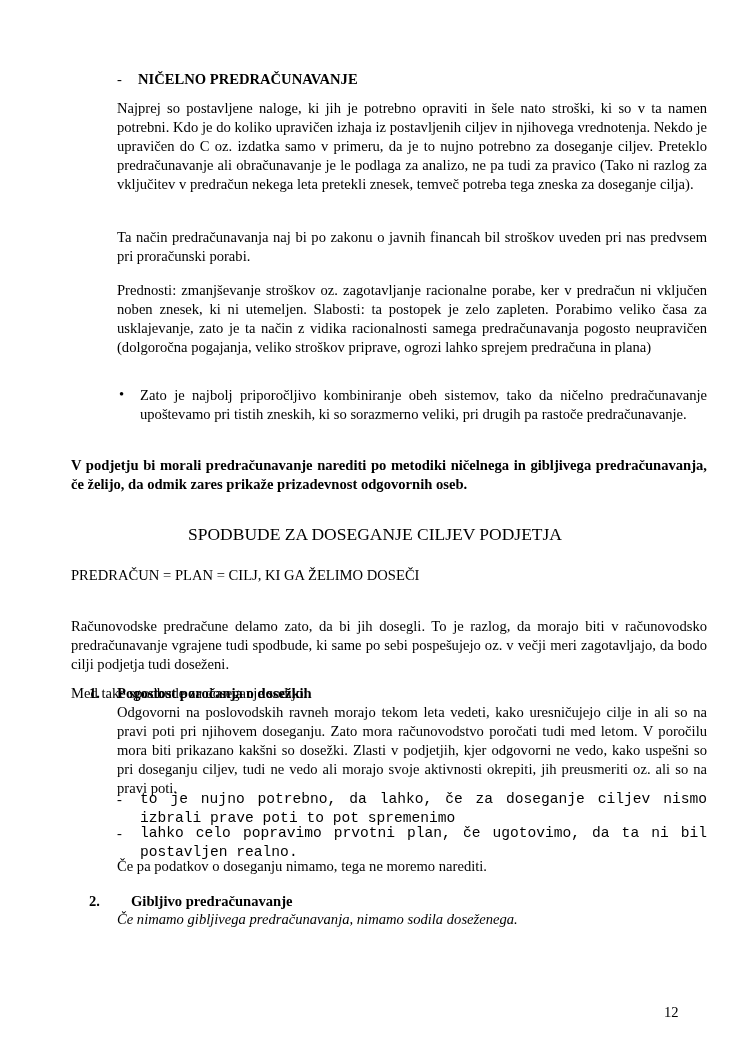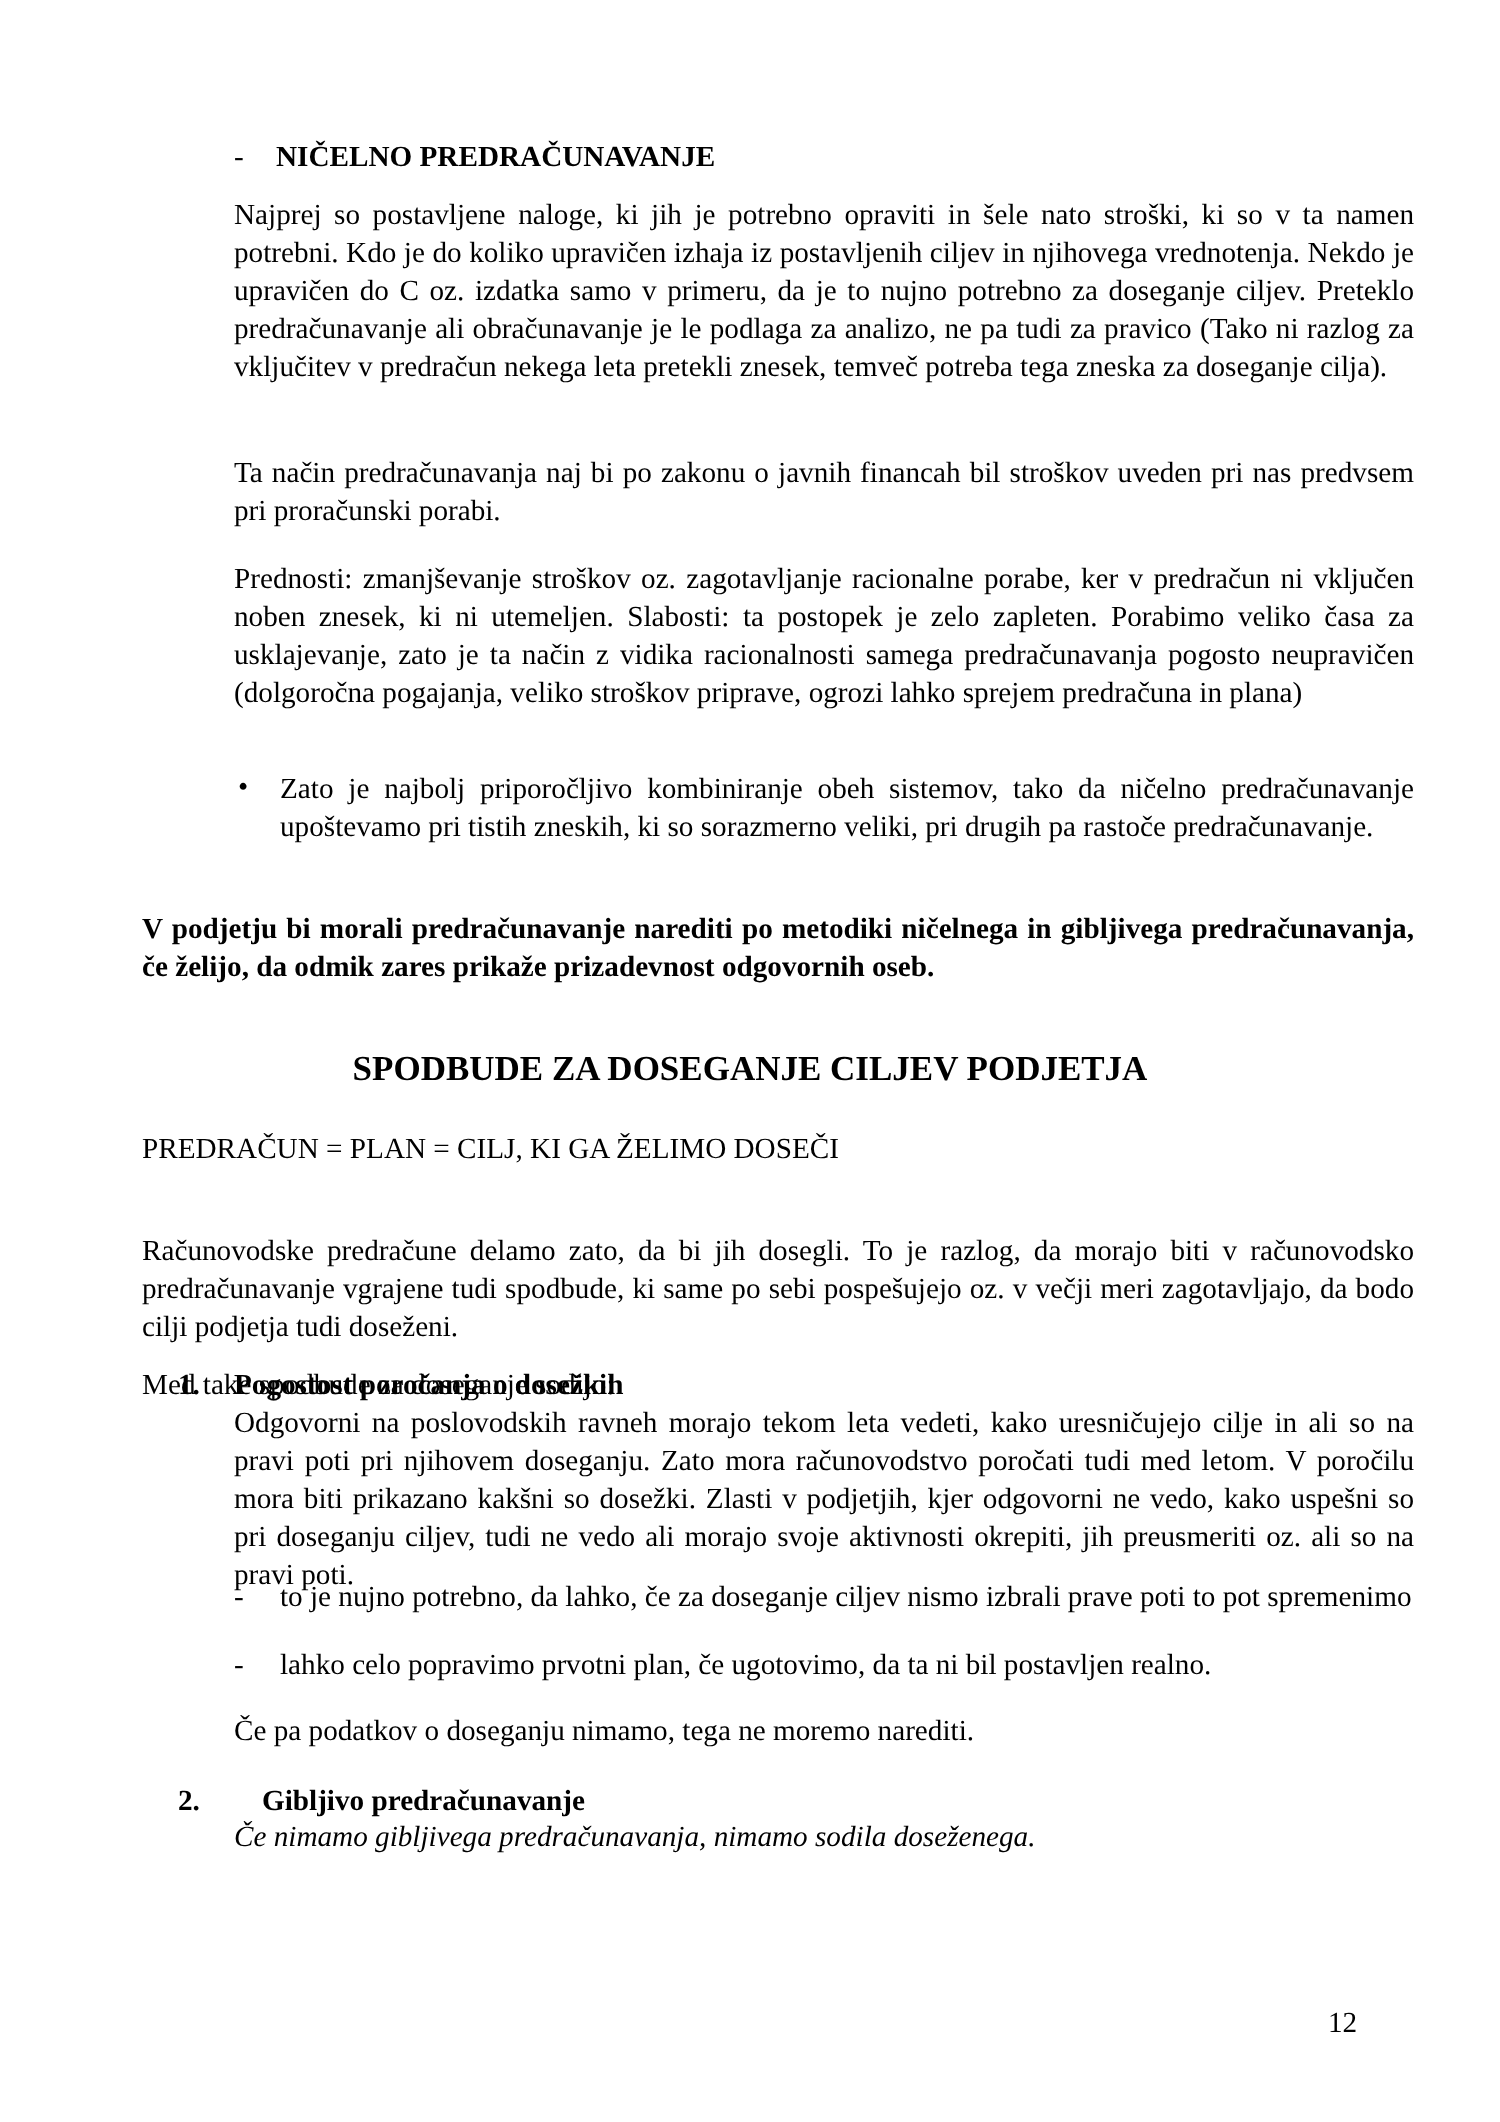--- a/index.html
+++ b/index.html
@@ -9,24 +9,24 @@
   }
   .abs { position: absolute; }
   .para { text-align: justify; line-height: 19px; margin: 0; }
   .bold { font-weight: bold; }
   .heading-dash { left: 117px; top: 71px; }
   .heading-text { left: 138px; top: 71px; font-weight: bold; }
   .indent { left: 117px; width: 590px; }
   .full { left: 71px; width: 636px; }
   .bullet-dot { left: 119px; }
   .bullet-text { left: 140px; width: 567px; }
-  .section-title { left: 0; width: 750px; text-align: center; top: 524px; font-weight: bold; font-size: 17.5px; }
+  .section-title { left: 0; width: 750px; text-align: center; top: 524px; font-weight: normal; font-size: 17.5px; }
   .num { left: 89px; font-weight: bold; }
   .dash { left: 117px; }
-  .dash-text { left: 140px; width: 567px; }
+  .dash-text { left: 140px; width: 567px; font-family: Liberation Mono, monospace; }
   .page-num { left: 664px; top: 992px; margin-top: 12px; }
   .line { line-height: 19px; white-space: nowrap; }
 </style>
 </head>
 <body>
 
 <div class="abs heading-dash">-</div>
 <div class="abs heading-text">NIČELNO PREDRAČUNAVANJE</div>
 
 <p class="abs para indent" style="top:99px;">Najprej so postavljene naloge, ki jih je potrebno opraviti in šele nato stroški, ki so v ta namen potrebni. Kdo je do koliko upravičen izhaja iz postavljenih ciljev in njihovega vrednotenja. Nekdo je upravičen do C oz. izdatka samo v primeru, da je to nujno potrebno za doseganje ciljev. Preteklo predračunavanje ali obračunavanje je le podlaga za analizo, ne pa tudi za pravico (Tako ni razlog za vključitev v predračun nekega leta pretekli znesek, temveč potreba tega zneska za doseganje cilja).</p>

